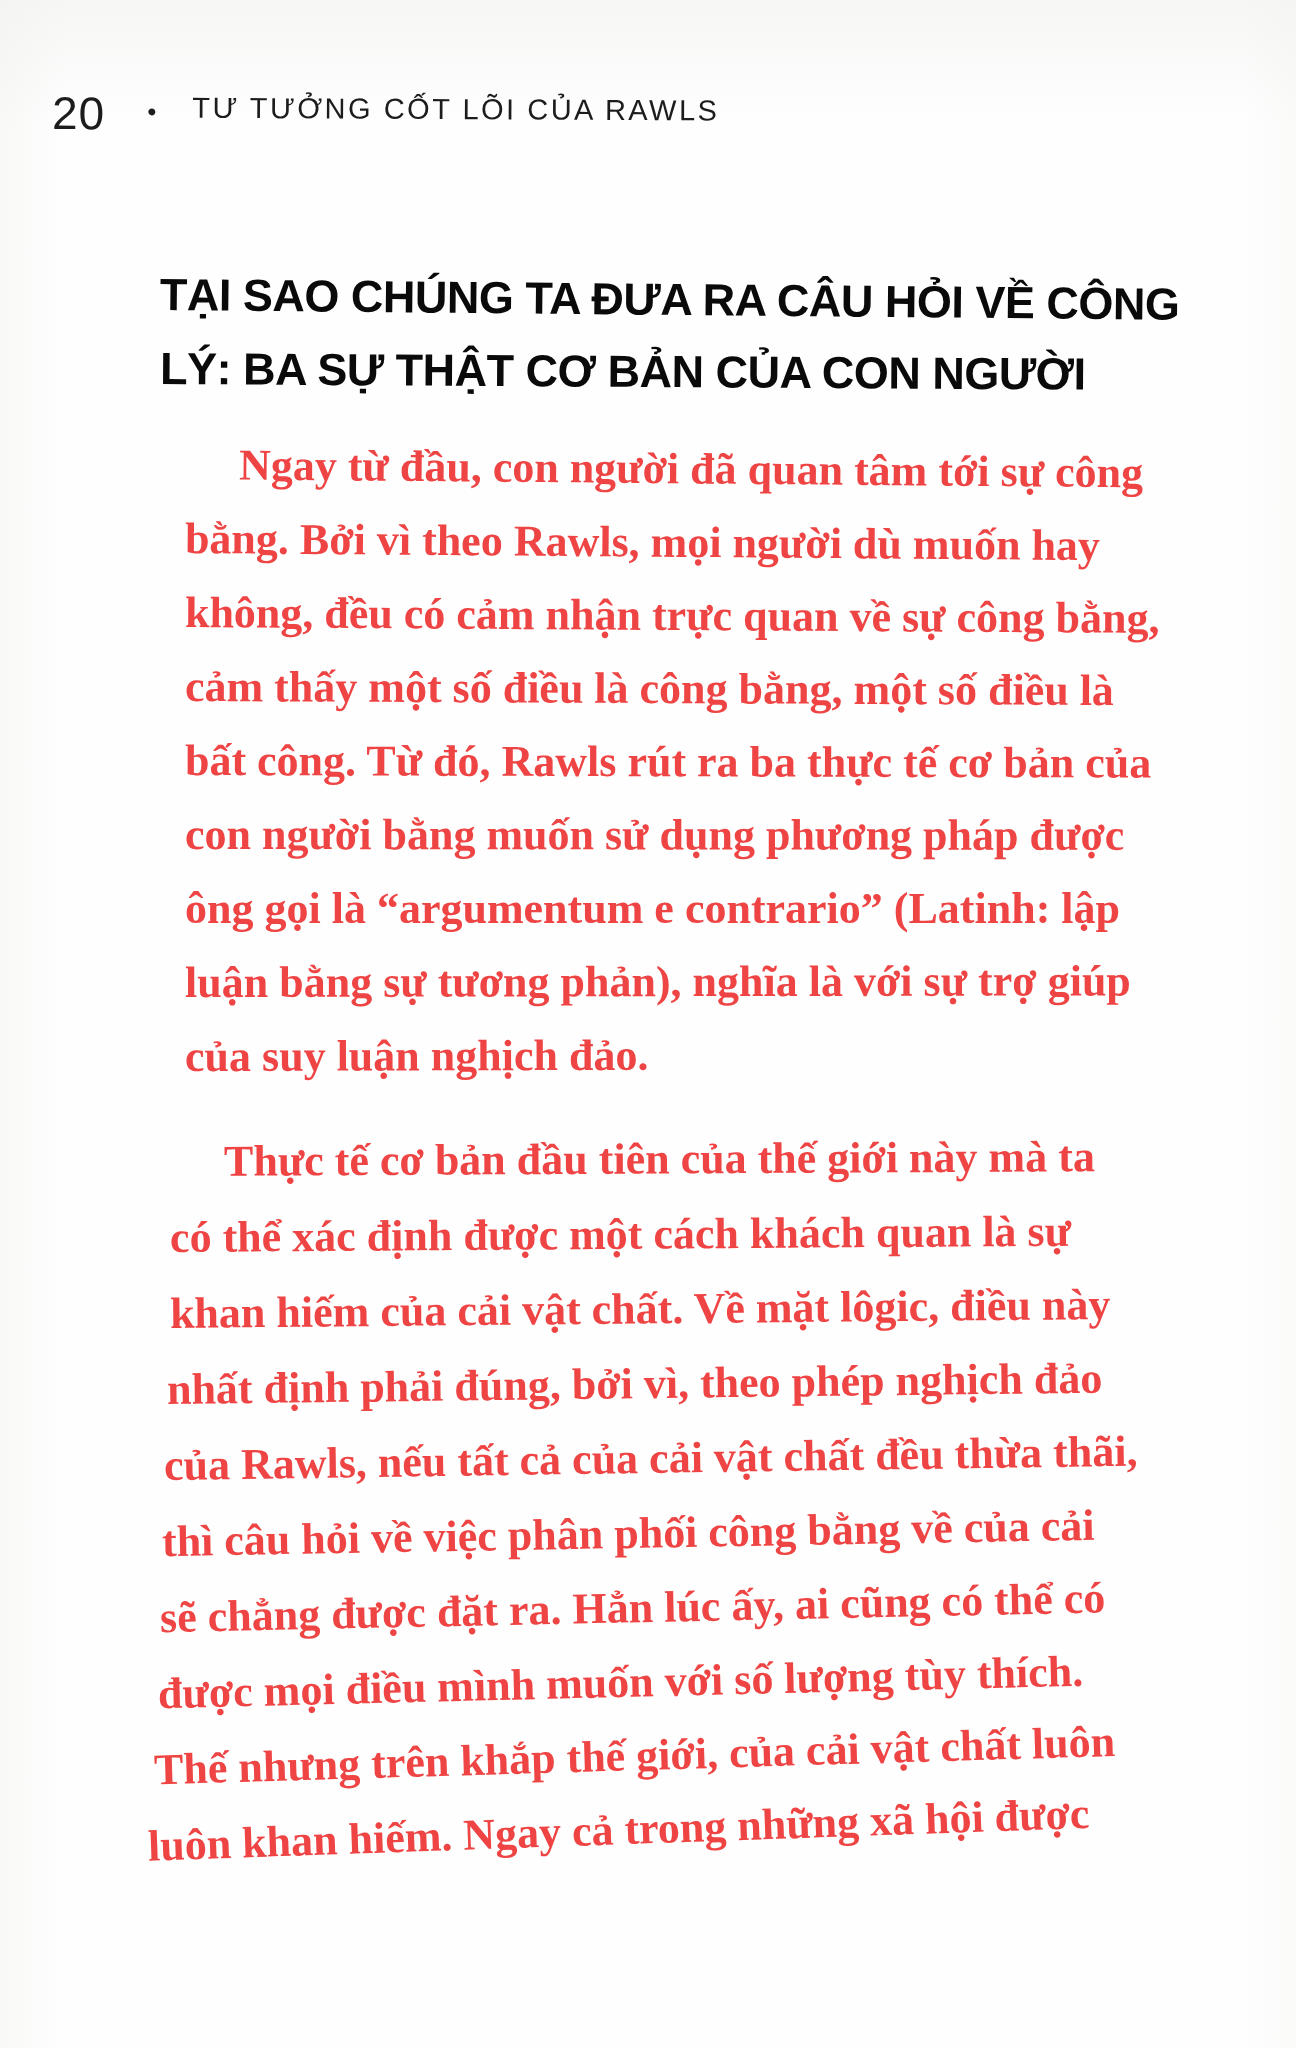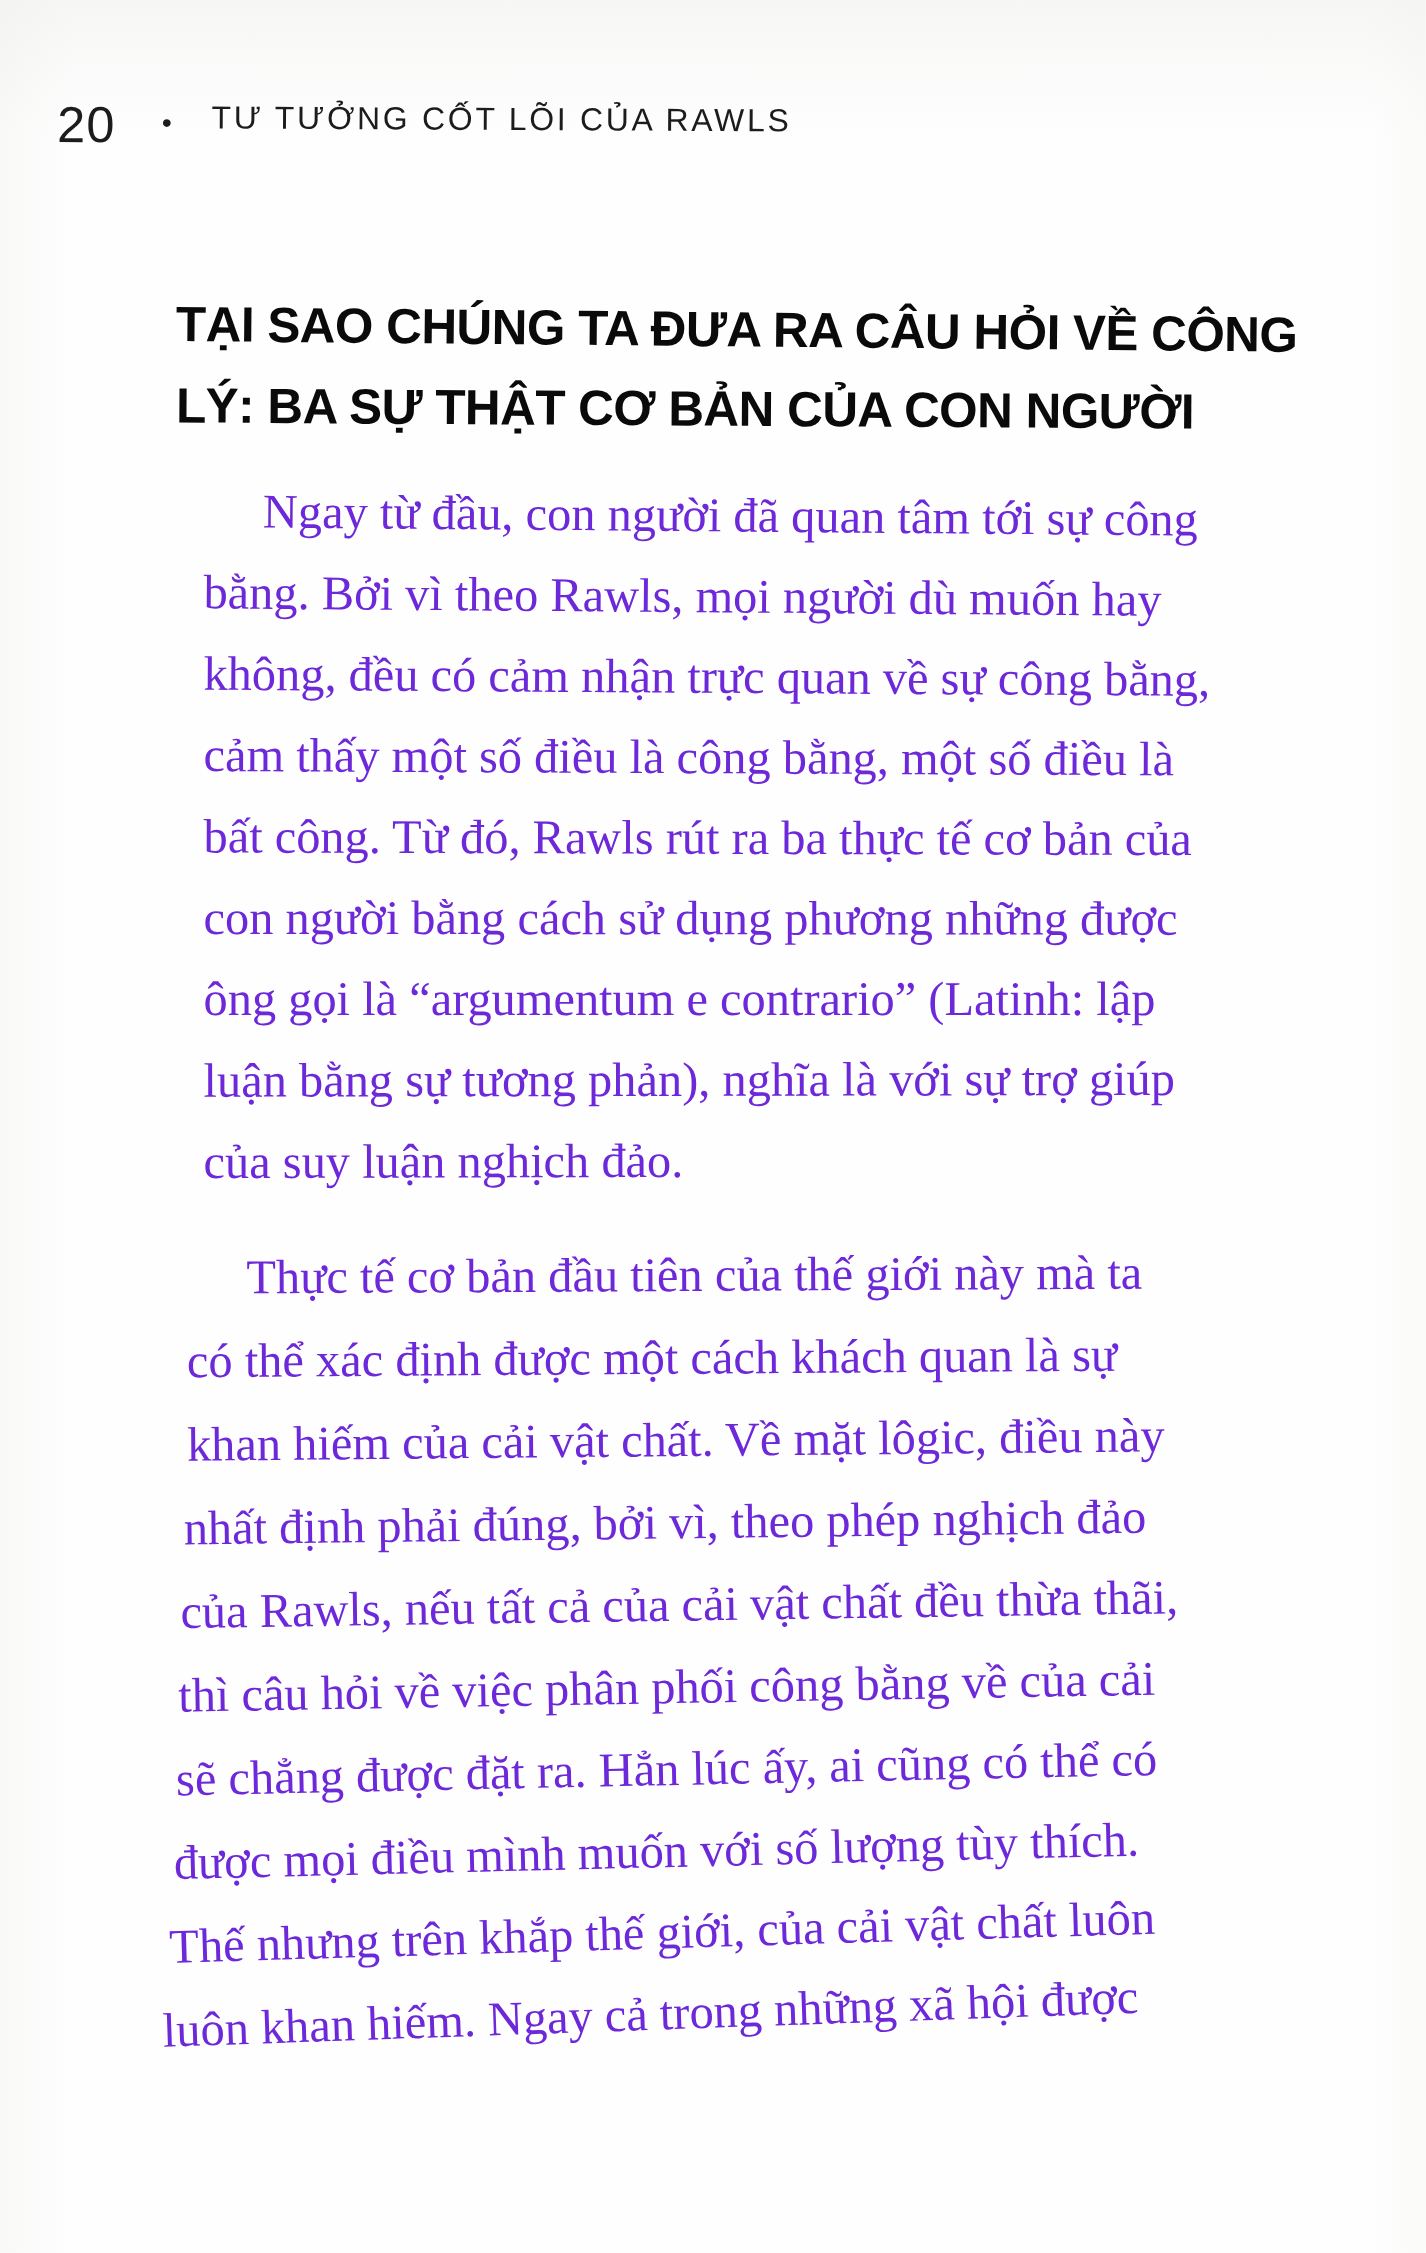--- a/index.html
+++ b/index.html
@@ -71,21 +71,22 @@
   .chapter-heading .h-line {
     transform: rotate(var(--tilt, 0deg));
     transform-origin: left center;
   }
 
   .body-par {
     position: absolute;
     font-size: 44px;
     line-height: 74px;
     white-space: nowrap;
-    color: #6d28d9;
+    color: #ef4444;
+    font-weight: bold;
   }
   .par-1 { top: 428px; left: 185px; }
   .par-2 { top: 1124px; left: 170px; line-height: 76px; }
 
   .t-line {
     transform: rotate(var(--tilt, 0deg)) translateX(var(--dx, 0px));
     transform-origin: left center;
   }
   .t-line.indent { padding-left: 54px; }
 </style>
@@ -104,21 +105,21 @@
   <div class="h-line" style="--tilt: 0.55deg;">TẠI SAO CHÚNG TA ĐƯA RA CÂU HỎI VỀ CÔNG</div>
   <div class="h-line" style="--tilt: 0.35deg;">LÝ: BA SỰ THẬT CƠ BẢN CỦA CON NGƯỜI</div>
 </h1>
 
 <div class="body-par par-1">
   <div class="t-line indent" style="--tilt: 0.5deg;">Ngay từ đầu, con người đã quan tâm tới sự công</div>
   <div class="t-line" style="--tilt: 0.45deg;">bằng. Bởi vì theo Rawls, mọi người dù muốn hay</div>
   <div class="t-line" style="--tilt: 0.35deg;">không, đều có cảm nhận trực quan về sự công bằng,</div>
   <div class="t-line" style="--tilt: 0.25deg;">cảm thấy một số điều là công bằng, một số điều là</div>
   <div class="t-line" style="--tilt: 0.15deg;">bất công. Từ đó, Rawls rút ra ba thực tế cơ bản của</div>
-  <div class="t-line" style="--tilt: 0.05deg;">con người bằng cách sử dụng phương những được</div>
+  <div class="t-line" style="--tilt: 0.05deg;">con người bằng muốn sử dụng phương pháp được</div>
   <div class="t-line" style="--tilt: 0deg;">ông gọi là “argumentum e contrario” (Latinh: lập</div>
   <div class="t-line" style="--tilt: -0.1deg;">luận bằng sự tương phản), nghĩa là với sự trợ giúp</div>
   <div class="t-line" style="--tilt: -0.15deg;">của suy luận nghịch đảo.</div>
 </div>
 
 <div class="body-par par-2">
   <div class="t-line indent" style="--tilt: -0.3deg;">Thực tế cơ bản đầu tiên của thế giới này mà ta</div>
   <div class="t-line" style="--tilt: -0.4deg;">có thể xác định được một cách khách quan là sự</div>
   <div class="t-line" style="--tilt: -0.55deg;">khan hiếm của cải vật chất. Về mặt lôgic, điều này</div>
   <div class="t-line" style="--tilt: -0.7deg; --dx: -3px;">nhất định phải đúng, bởi vì, theo phép nghịch đảo</div>

